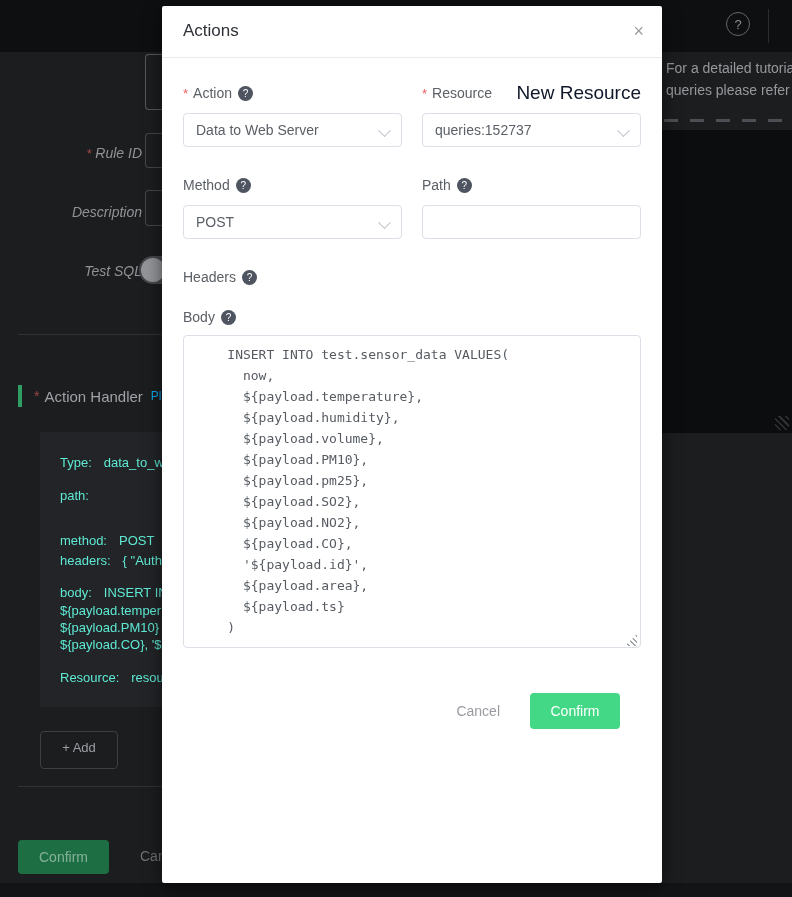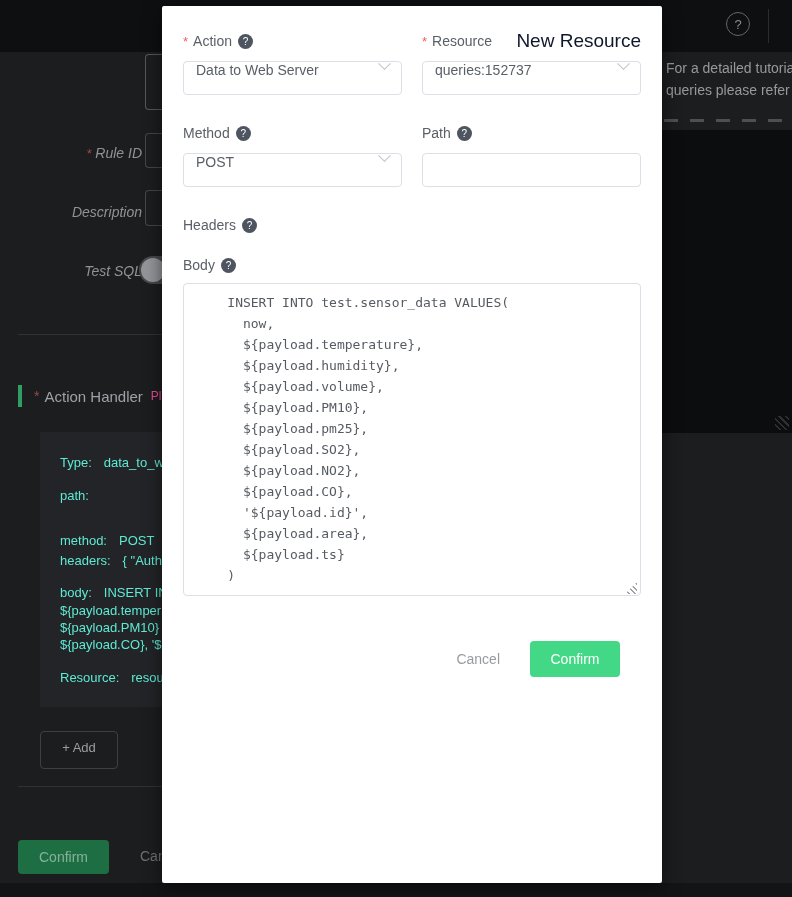--- a/index.html
+++ b/index.html
@@ -25,21 +25,21 @@
   .bg-input{position:absolute;left:145px;width:17px;border:1px solid #44464a;border-right:none;border-radius:4px 0 0 4px;box-sizing:border-box;}
   .toggle-track{position:absolute;left:139px;top:256px;width:23px;height:28px;border-radius:14px 0 0 14px;background:#46484c;}
   .toggle-knob{position:absolute;left:141px;top:258px;width:24px;height:24px;border-radius:50%;background:#939598;}
 
   .bg-divider{position:absolute;left:18px;width:144px;height:1px;background:#303236;}
 
   .handler-head{position:absolute;left:18px;top:384px;height:24px;display:flex;align-items:center;}
   .green-bar{width:4px;height:22px;background:#2f9e63;margin-right:12px;}
   .handler-req{color:#a04848;font-size:14px;margin-right:5px;}
   .handler-label{color:#9ea1a5;font-size:15px;margin-right:8px;white-space:nowrap;}
-  .handler-hint{color:#ec4899;font-size:12px;}
+  .handler-hint{color:#0ea5e9;font-size:12px;}
 
   .handler-card{position:absolute;left:40px;top:432px;width:300px;height:275px;background:#232427;}
   .card-line{position:absolute;left:20px;color:#5eead4;font-size:13px;white-space:nowrap;}
   .card-line .lbl{margin-right:12px;}
 
   .bg-add{position:absolute;left:40px;top:731px;width:78px;height:38px;border:1px solid #3d4043;border-radius:4px;
     color:#9b9ea2;font-size:13px;line-height:31px;text-align:center;box-sizing:border-box;background:transparent;}
   .bg-confirm{position:absolute;left:18px;top:840px;width:91px;height:34px;background:#1e6e43;border-radius:4px;
     color:rgba(255,255,255,.45);font-size:14px;line-height:34px;text-align:center;}
   .bg-cancel{position:absolute;left:140px;top:848px;color:#6e7175;font-size:14px;white-space:nowrap;}
@@ -54,21 +54,21 @@
   .m-body{padding:25px 21px 0;}
   .row{display:flex;gap:20px;margin-bottom:28px;}
   .group{width:219px;}
   .label-line{display:flex;align-items:center;margin-bottom:10px;font-size:14px;color:#5b6066;height:20px;}
   .label-line.spread{justify-content:space-between;}
   .lab-left{display:flex;align-items:center;}
   .req{color:#f25e5e;margin-right:5px;font-size:13px;}
   .qmark{display:inline-block;width:15px;height:15px;margin-left:6px;border-radius:50%;background:#4e5560;color:#fff;
     font-size:10px;line-height:15px;text-align:center;}
   .green-link{color:#0f172a;font-size:19px;cursor:pointer;}
-  .select{height:34px;border:1px solid #dcdfe6;border-radius:4px;padding:0 12px;display:flex;align-items:flex-start;
+  .select{height:34px;border:1px solid #dcdfe6;border-radius:4px;padding:8px 12px;display:flex;align-items:flex-end;
     justify-content:space-between;color:#5a5f66;font-size:14px;cursor:pointer;box-sizing:border-box;background:#fff;}
   .chevron{width:8px;height:8px;border-right:1.5px solid #c0c4cc;border-bottom:1.5px solid #c0c4cc;
     transform:rotate(45deg) translate(-2px,-2px);}
   .text-input{width:100%;height:34px;border:1px solid #dcdfe6;border-radius:4px;padding:0 12px;font-size:14px;
     color:#5a5f66;box-sizing:border-box;outline:none;font-family:"Liberation Sans",sans-serif;}
 
   .headers-label{margin-top:4px;margin-bottom:12px;}
   table.hdrs{width:100%;border-collapse:collapse;border:1px solid #e9eaec;}
   table.hdrs th{font-weight:normal;text-align:left;font-size:13px;color:#aaadb2;letter-spacing:.5px;
     padding:19px 0 19px 24px;border-bottom:1px solid #e9eaec;}
@@ -140,20 +140,24 @@
     </div>
 
     <div class="bg-add">+  Add</div>
     <div class="bg-divider" style="top:786px;"></div>
     <div class="bg-confirm">Confirm</div>
     <div class="bg-cancel">Cancel</div>
     <div class="bottom-strip"></div>
   </div>
 
   <div class="modal">
+    <div class="m-header">
+      <div class="m-title">Actions</div>
+      <div class="m-close">×</div>
+    </div>
 
     <div class="m-body">
 
       <div class="row">
         <div class="group">
           <div class="label-line">
             <span class="req">*</span>
             <span>Action</span>
             <span class="qmark">?</span>
           </div>

